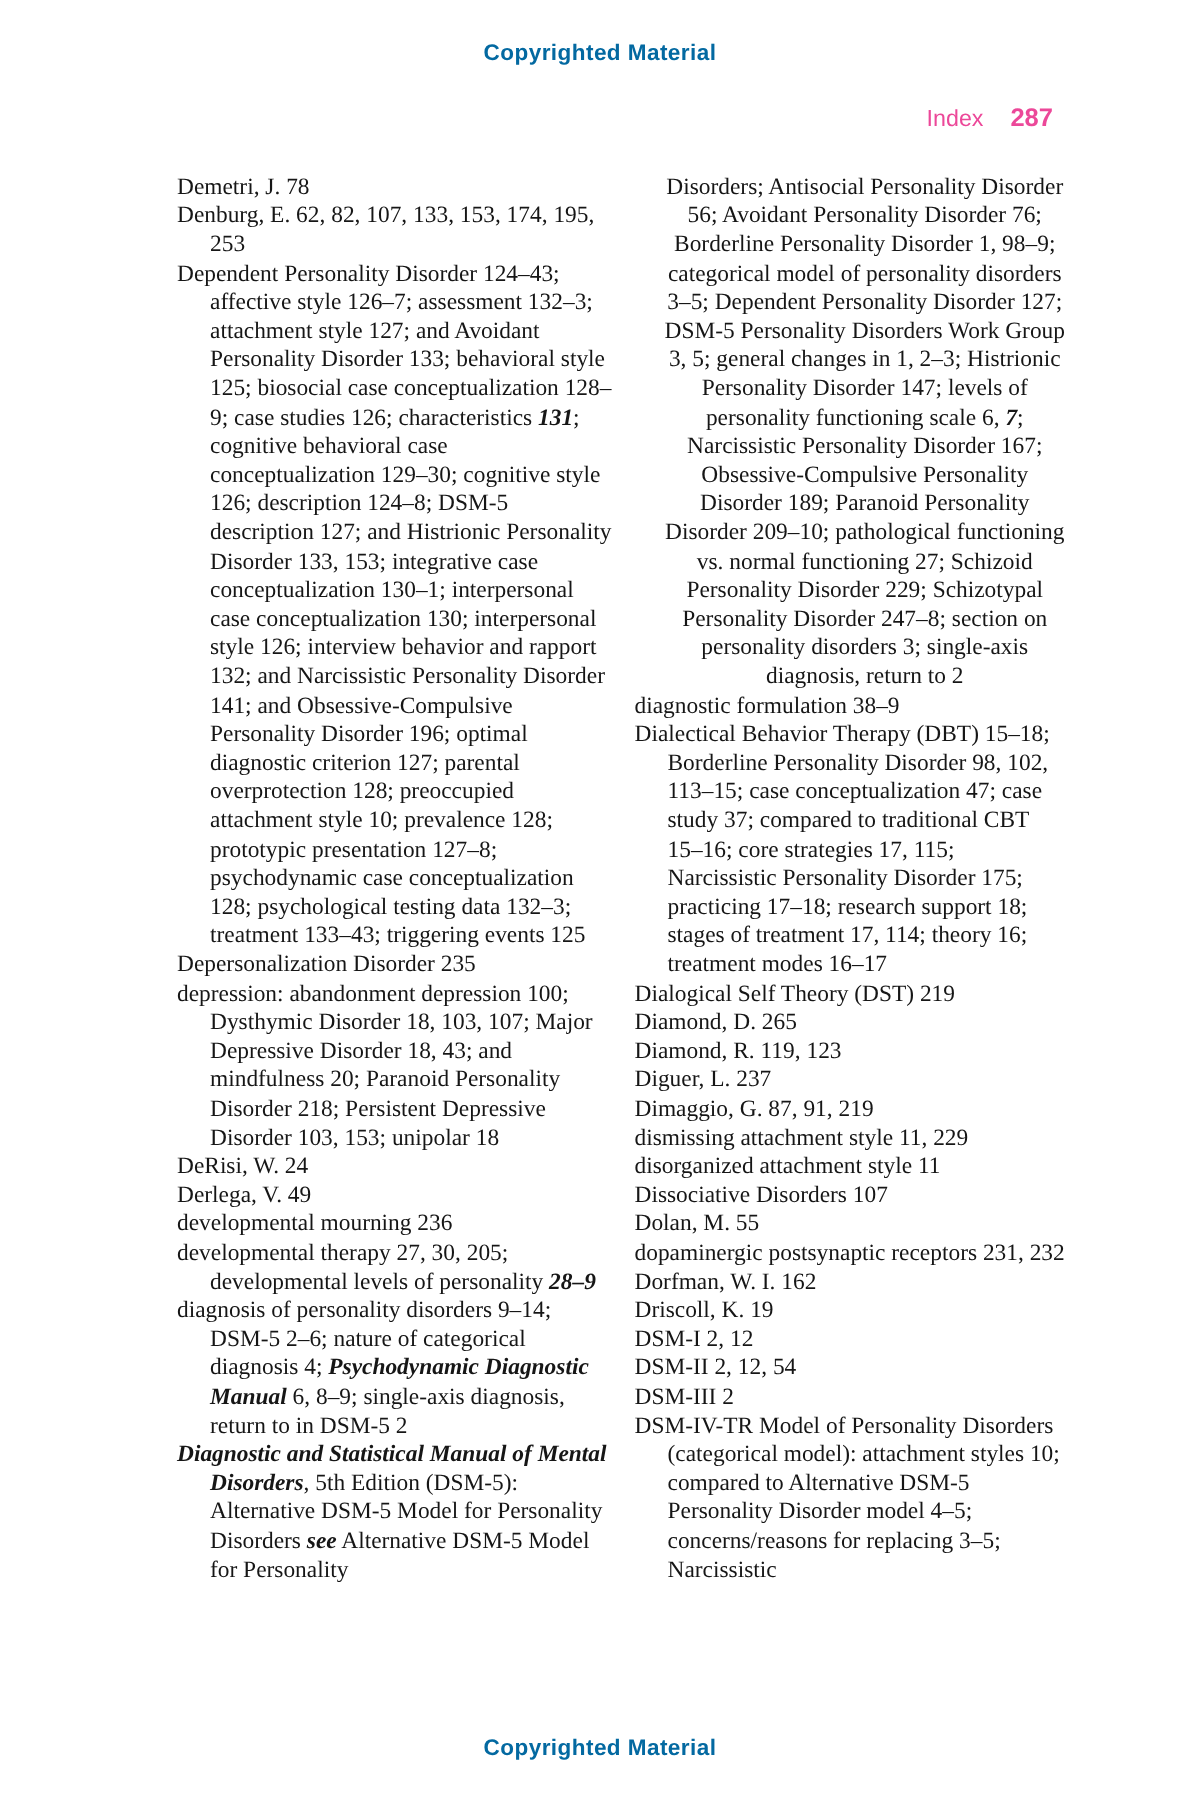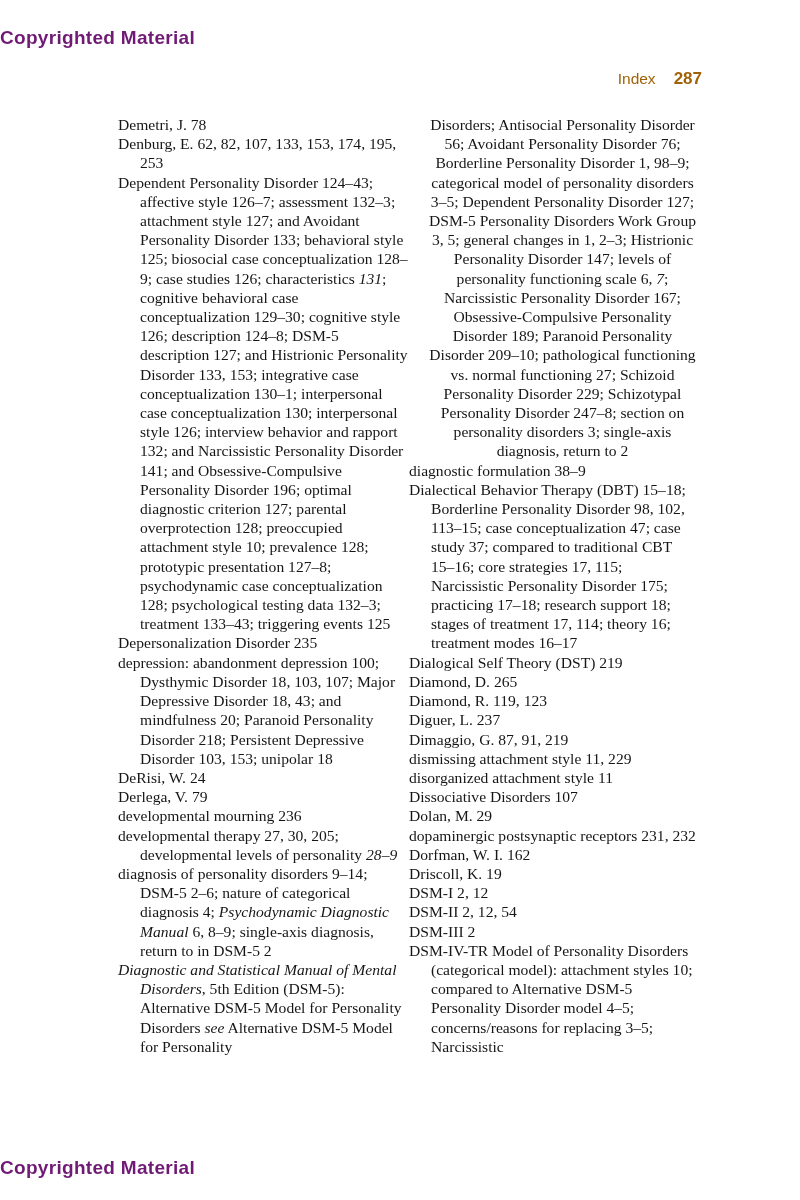--- a/index.html
+++ b/index.html
@@ -9,106 +9,108 @@
     height: 1200px;
     background: #ffffff;
     overflow: hidden;
     font-family: "Liberation Serif", serif;
     color: #161616;
   }
   .watermark {
     position: absolute;
     left: 0;
     width: 100%;
+    text-align: center;
     font-family: "Liberation Sans", sans-serif;
-    font-size: 19px;
+    font-size: 15px;
     letter-spacing: 0.3px;
-    color: #701a75;
+    color: #0369a1;
     font-weight: 600;
   }
   .watermark.top { top: 27px; }
   .watermark.bottom { top: 1157px; }
   .page-header {
     position: absolute;
     top: 69px;
     right: 98px;
     font-family: "Liberation Sans", sans-serif;
     font-size: 15.5px;
-    color: #a16207;
+    color: #ec4899;
     white-space: nowrap;
   }
   .page-header .pagenum {
     font-weight: bold;
     font-size: 17px;
     margin-left: 18px;
   }
   .columns {
     position: absolute;
     left: 118px;
     top: 115px;
     width: 592px;
     display: flex;
+    gap: 14px;
     align-items: flex-start;
   }
   .col {
     font-size: 15.6px;
     line-height: 19.2px;
   }
   .col.left  { width: 291px; }
   .col.right { width: 287px; }
   .entry {
     margin: 0;
     padding-left: 22px;
     text-indent: -22px;
   }
   .entry.continuation {
     padding-left: 20px;
     text-indent: 0;
     text-align: center;
   }
-  .entry em { font-style: italic; }
+  .entry em { font-style: italic; font-weight: bold; }
 </style>
 </head>
 <body>
 
 <div class="page">
 
   <div class="watermark top">Copyrighted Material</div>
 
   <div class="page-header">
     <span>Index</span><span class="pagenum">287</span>
   </div>
 
   <div class="columns">
     <div class="col left">
         <p class="entry">Demetri, J. 78</p>
         <p class="entry">Denburg, E. 62, 82, 107, 133, 153, 174, 195, 253</p>
         <p class="entry">Dependent Personality Disorder 124–43; affective style 126–7; assessment 132–3; attachment style 127; and Avoidant Personality Disorder 133; behavioral style 125; biosocial case conceptualization 128–9; case studies 126; characteristics <em>131</em>; cognitive behavioral case conceptualization 129–30; cognitive style 126; description 124–8; DSM-5 description 127; and Histrionic Personality Disorder 133, 153; integrative case conceptualization 130–1; interpersonal case conceptualization 130; interpersonal style 126; interview behavior and rapport 132; and Narcissistic Personality Disorder 141; and Obsessive-Compulsive Personality Disorder 196; optimal diagnostic criterion 127; parental overprotection 128; preoccupied attachment style 10; prevalence 128; prototypic presentation 127–8; psychodynamic case conceptualization 128; psychological testing data 132–3; treatment 133–43; triggering events 125</p>
         <p class="entry">Depersonalization Disorder 235</p>
         <p class="entry">depression: abandonment depression 100; Dysthymic Disorder 18, 103, 107; Major Depressive Disorder 18, 43; and mindfulness 20; Paranoid Personality Disorder 218; Persistent Depressive Disorder 103, 153; unipolar 18</p>
         <p class="entry">DeRisi, W. 24</p>
-        <p class="entry">Derlega, V. 79</p>
+        <p class="entry">Derlega, V. 49</p>
         <p class="entry">developmental mourning 236</p>
         <p class="entry">developmental therapy 27, 30, 205; developmental levels of personality <em>28–9</em></p>
         <p class="entry">diagnosis of personality disorders 9–14; DSM-5 2–6; nature of categorical diagnosis 4; <em>Psychodynamic Diagnostic Manual</em> 6, 8–9; single-axis diagnosis, return to in DSM-5 2</p>
         <p class="entry"><em>Diagnostic and Statistical Manual of Mental Disorders</em>, 5th Edition (DSM-5): Alternative DSM-5 Model for Personality Disorders <em>see</em> Alternative DSM-5 Model for Personality</p>
       </div>
     <div class="col right">
         <p class="entry continuation">Disorders; Antisocial Personality Disorder 56; Avoidant Personality Disorder 76; Borderline Personality Disorder 1, 98–9; categorical model of personality disorders 3–5; Dependent Personality Disorder 127; DSM-5 Personality Disorders Work Group 3, 5; general changes in 1, 2–3; Histrionic Personality Disorder 147; levels of personality functioning scale 6, <em>7</em>; Narcissistic Personality Disorder 167; Obsessive-Compulsive Personality Disorder 189; Paranoid Personality Disorder 209–10; pathological functioning vs. normal functioning 27; Schizoid Personality Disorder 229; Schizotypal Personality Disorder 247–8; section on personality disorders 3; single-axis diagnosis, return to 2</p>
         <p class="entry">diagnostic formulation 38–9</p>
         <p class="entry">Dialectical Behavior Therapy (DBT) 15–18; Borderline Personality Disorder 98, 102, 113–15; case conceptualization 47; case study 37; compared to traditional CBT 15–16; core strategies 17, 115; Narcissistic Personality Disorder 175; practicing 17–18; research support 18; stages of treatment 17, 114; theory 16; treatment modes 16–17</p>
         <p class="entry">Dialogical Self Theory (DST) 219</p>
         <p class="entry">Diamond, D. 265</p>
         <p class="entry">Diamond, R. 119, 123</p>
         <p class="entry">Diguer, L. 237</p>
         <p class="entry">Dimaggio, G. 87, 91, 219</p>
         <p class="entry">dismissing attachment style 11, 229</p>
         <p class="entry">disorganized attachment style 11</p>
         <p class="entry">Dissociative Disorders 107</p>
-        <p class="entry">Dolan, M. 29</p>
+        <p class="entry">Dolan, M. 55</p>
         <p class="entry">dopaminergic postsynaptic receptors 231, 232</p>
         <p class="entry">Dorfman, W. I. 162</p>
         <p class="entry">Driscoll, K. 19</p>
         <p class="entry">DSM-I 2, 12</p>
         <p class="entry">DSM-II 2, 12, 54</p>
         <p class="entry">DSM-III 2</p>
         <p class="entry">DSM-IV-TR Model of Personality Disorders (categorical model): attachment styles 10; compared to Alternative DSM-5 Personality Disorder model 4–5; concerns/reasons for replacing 3–5; Narcissistic</p>
       </div>
   </div>
 

